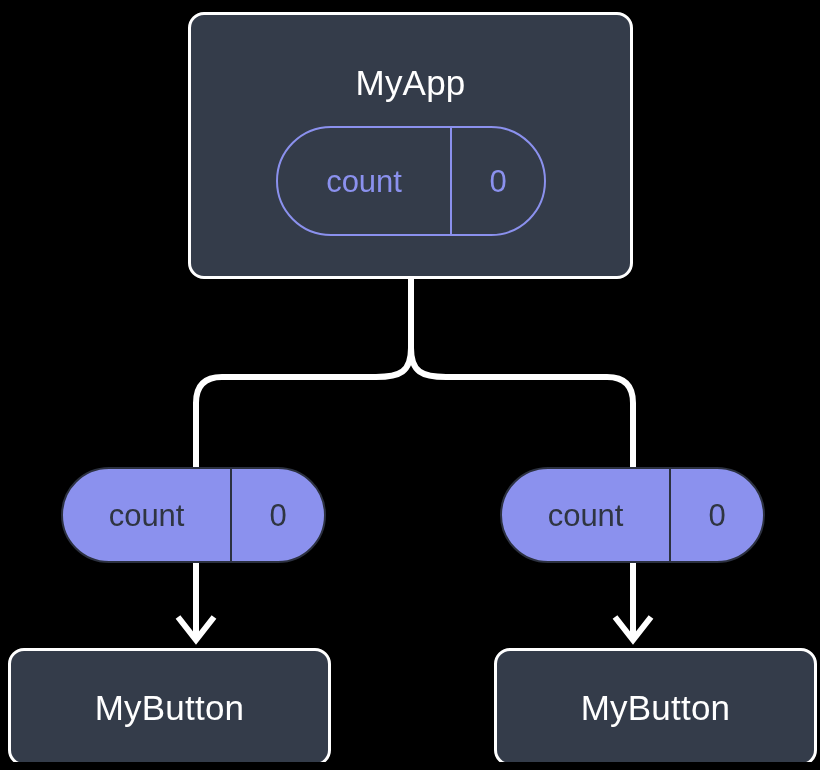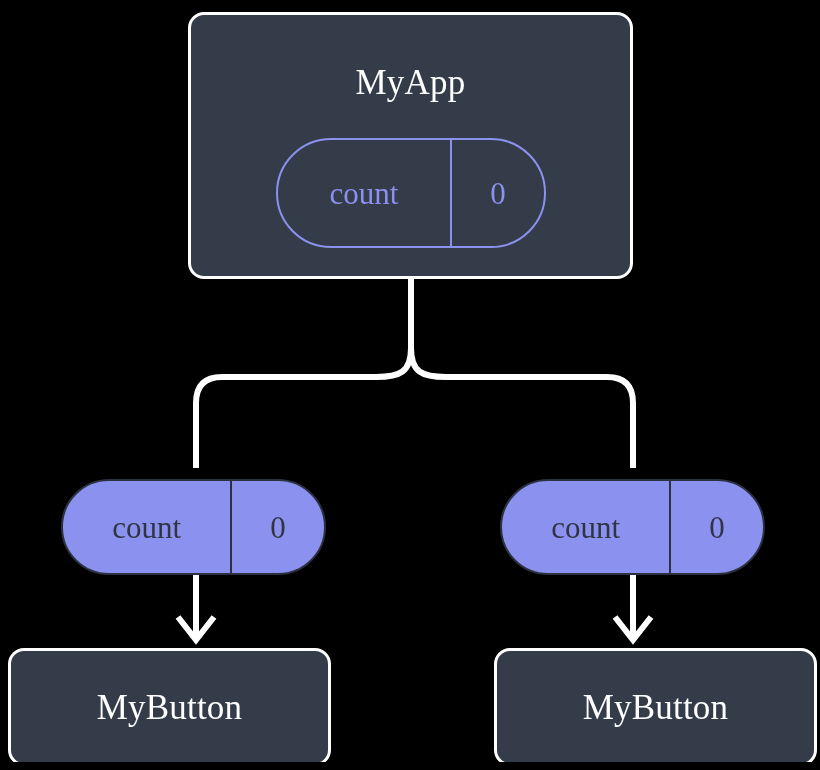--- a/index.html
+++ b/index.html
@@ -6,21 +6,21 @@
     margin: 0;
     padding: 0;
     background: #000000;
   }
   #canvas {
     position: relative;
     width: 820px;
     height: 762px;
     background: #000000;
     overflow: hidden;
-    font-family: Liberation Serif, serif;
+    font-family: Liberation Sans, sans-serif;
   }
   #edges {
     position: absolute;
     left: 0;
     top: 0;
     width: 820px;
     height: 770px;
     pointer-events: none;
   }
 
@@ -68,21 +68,20 @@
   }
 
   
   .pill {
     position: absolute;
     box-sizing: border-box;
     display: flex;
     align-items: stretch;
     border-radius: 999px;
     overflow: hidden;
-    margin-top: 12px;
   }
   .pill-key, .pill-val {
     display: flex;
     align-items: center;
     justify-content: center;
     font-size: 31px;
     line-height: 1;
     white-space: nowrap;
   }
 

